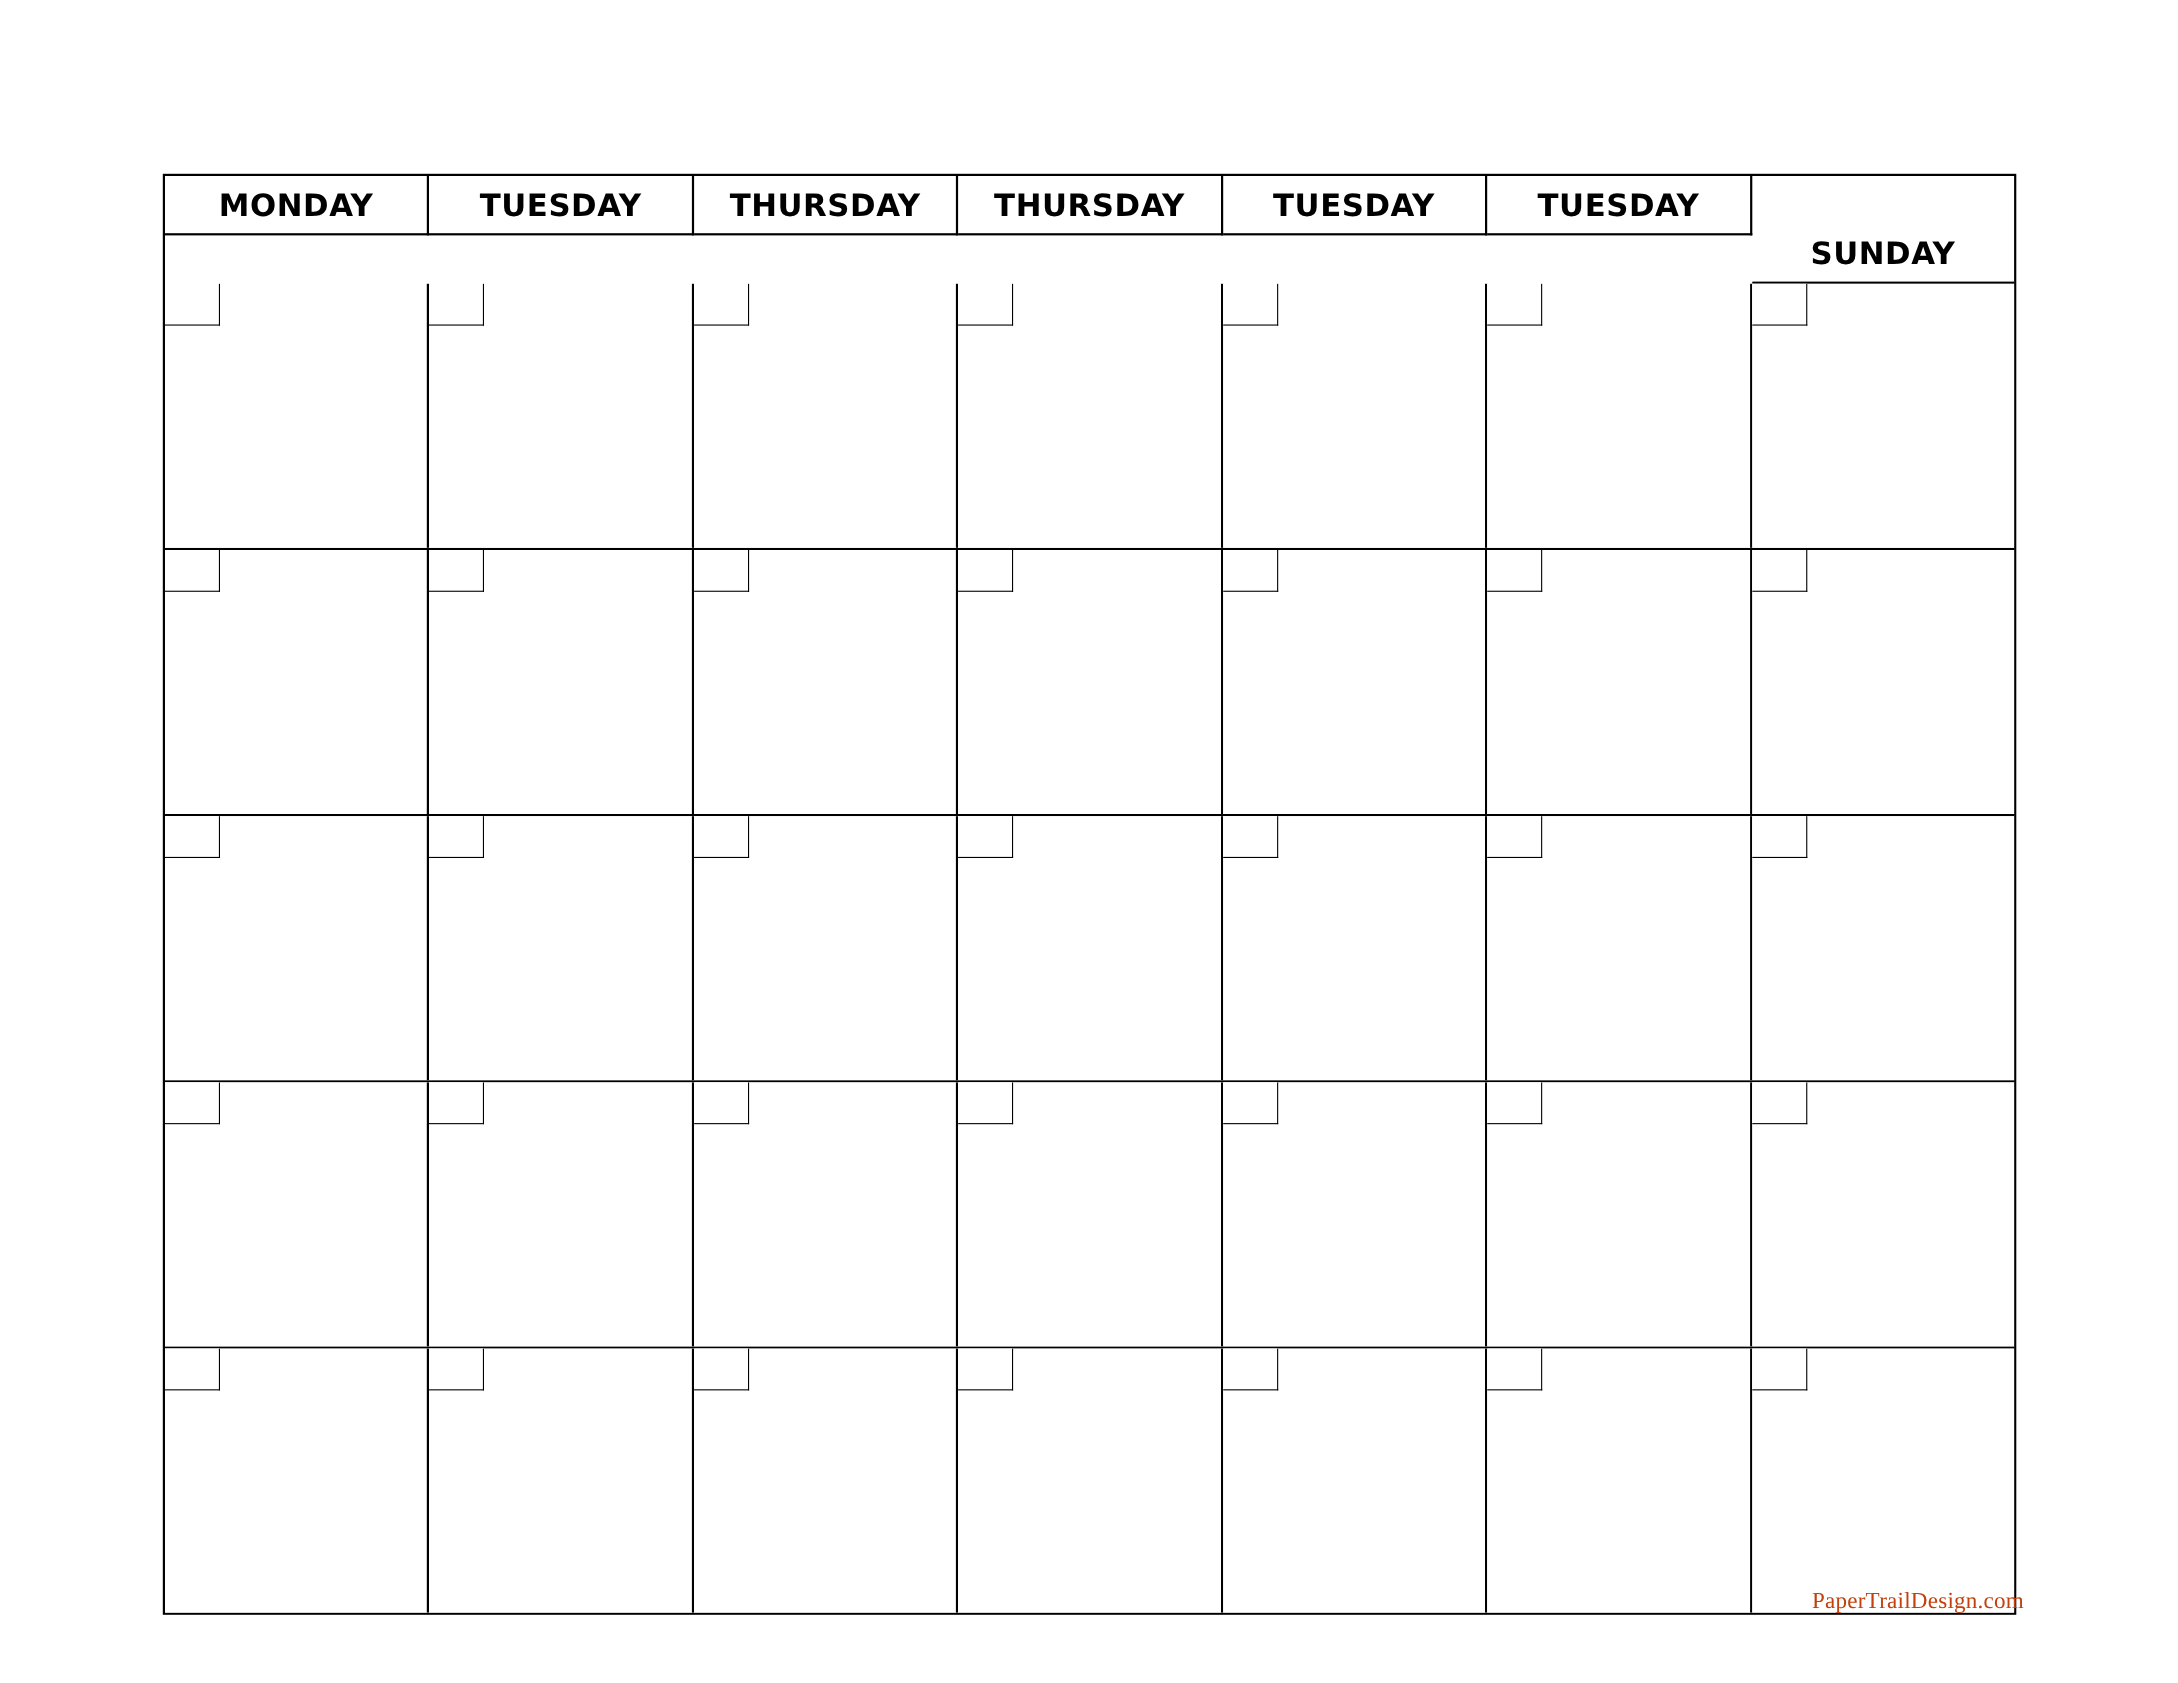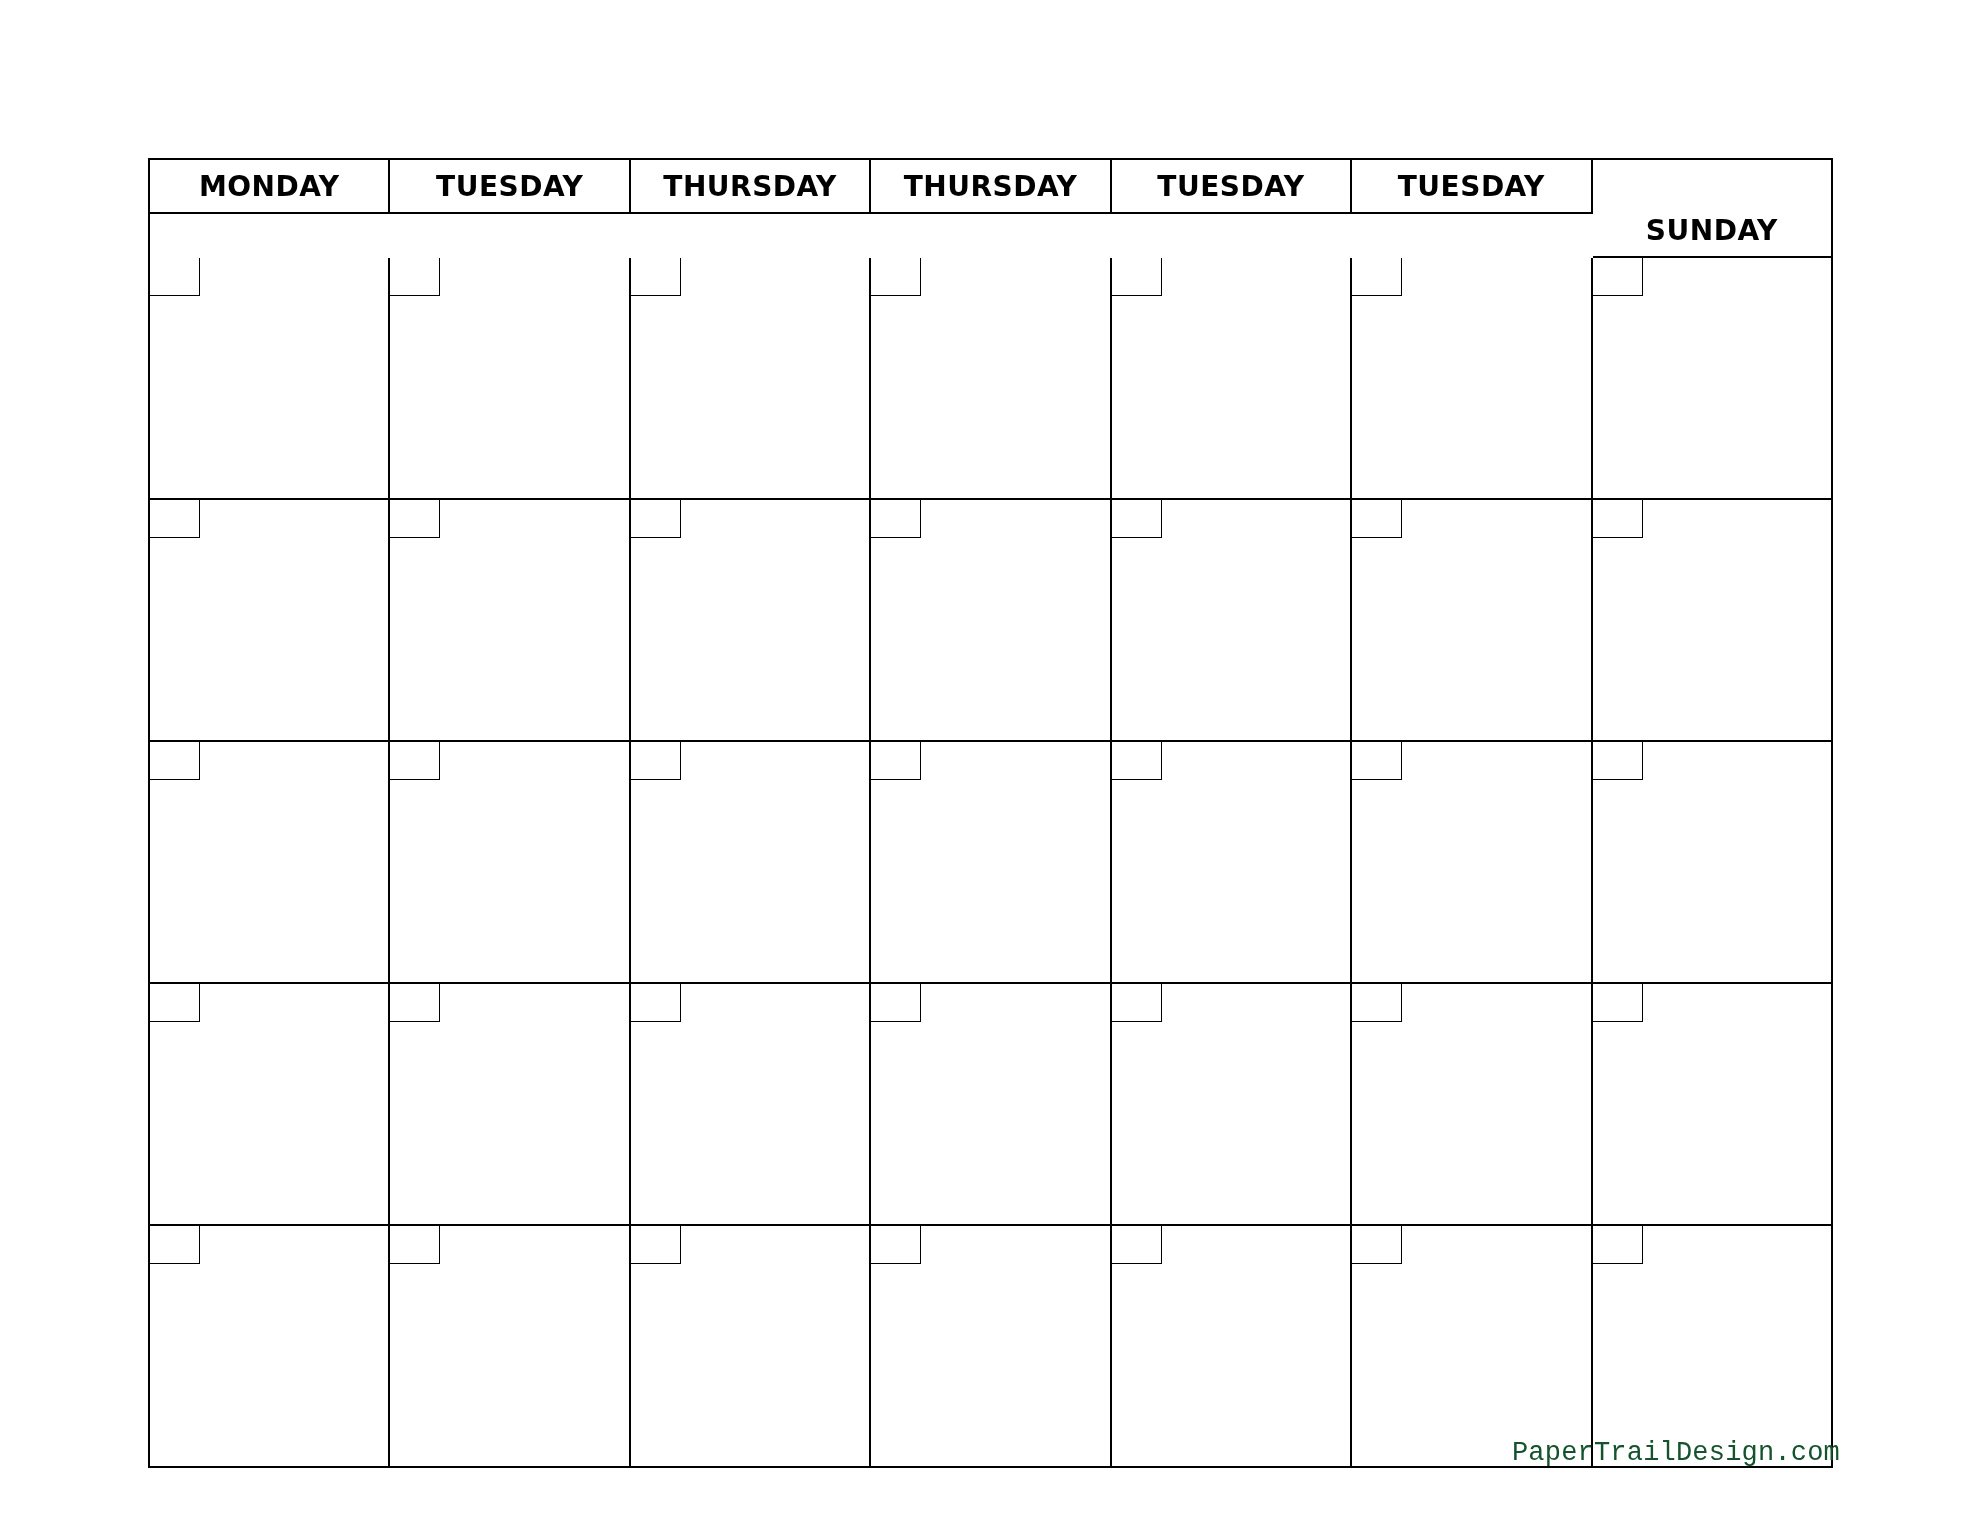--- a/index.html
+++ b/index.html
@@ -98,23 +98,23 @@
     display: flex;
     align-items: center;
     justify-content: center;
   }
 
   
   .credit {
     position: absolute;
     right: 140px;
     bottom: 62px;
-    font-family: Liberation Mono, monospace;
-    font-size: 27px;
-    color: #14532d;
+    font-family: Liberation Serif, serif;
+    font-size: 21px;
+    color: #c2410c;
     letter-spacing: 0.2px;
     white-space: nowrap;
   }
 </style>
 </head>
 <body>
 
 <div class="page">
 
   <div class="calendar">

